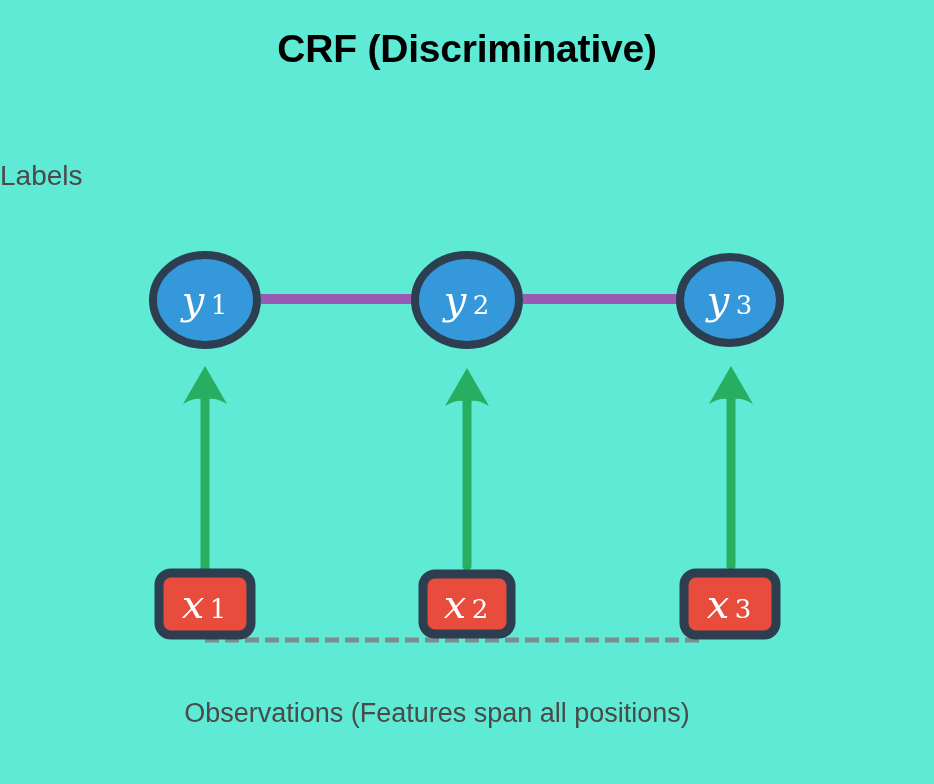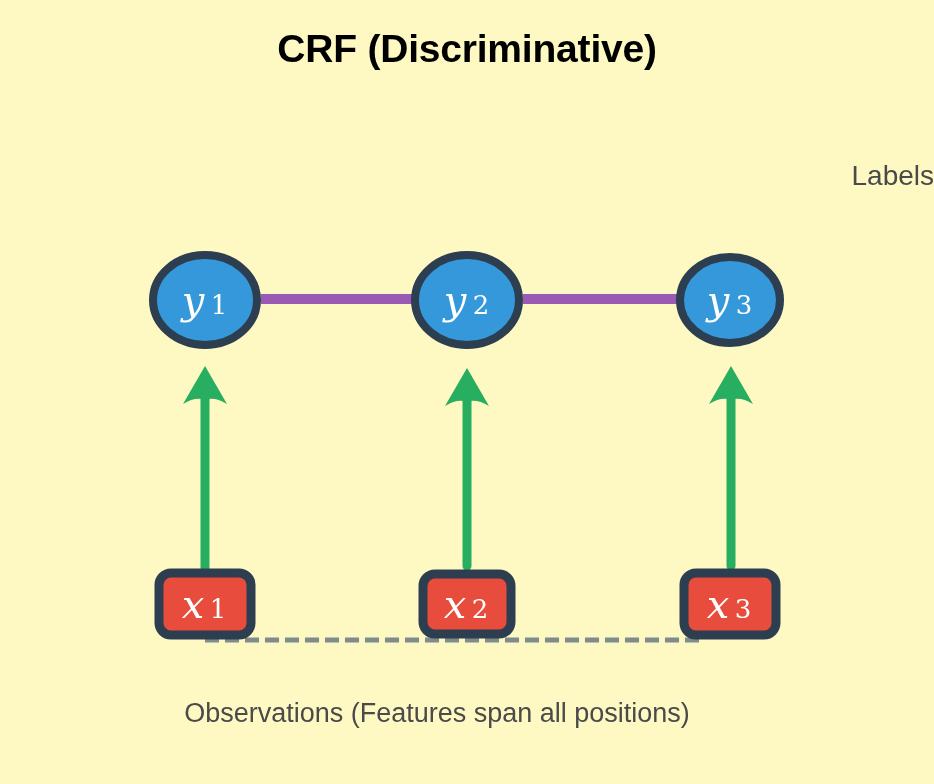--- a/index.html
+++ b/index.html
@@ -10,21 +10,21 @@
   body {
     width: 934px;
     height: 784px;
     font-family: "Liberation Sans", sans-serif;
     overflow: hidden;
   }
   #stage {
     position: relative;
     width: 934px;
     height: 784px;
-    background: #fef9c3;
+    background: #5eead4;
   }
 
   
   .title {
     position: absolute;
     left: 0;
     top: 24px;
     width: 934px;
     text-align: center;
     font-size: 39px;
@@ -34,21 +34,21 @@
     letter-spacing: -0.2px;
   }
   .title .line { display: block; }
 
   
   .caption-top {
     position: absolute;
     left: 0;
     top: 160px;
     width: 934px;
-    text-align: right;
+    text-align: left;
     font-size: 28px;
     color: #4a4a4a;
   }
   .caption-bottom {
     position: absolute;
     left: 0;
     top: 698px;
     width: 874px;
     text-align: center;
     font-size: 27px;

